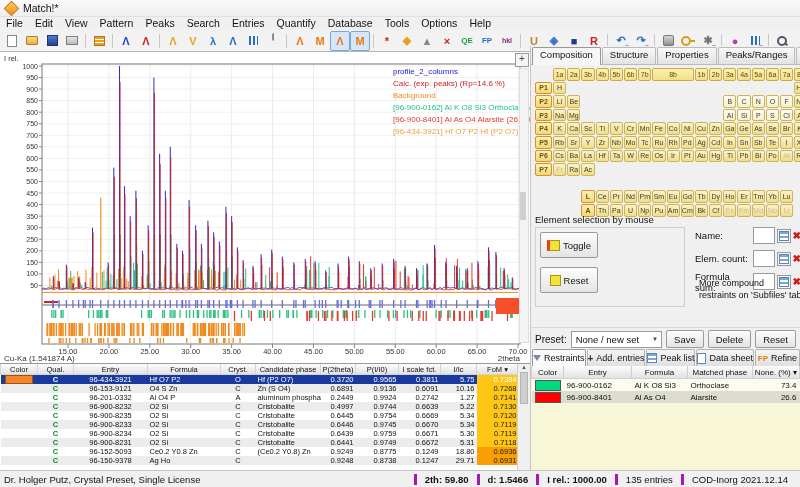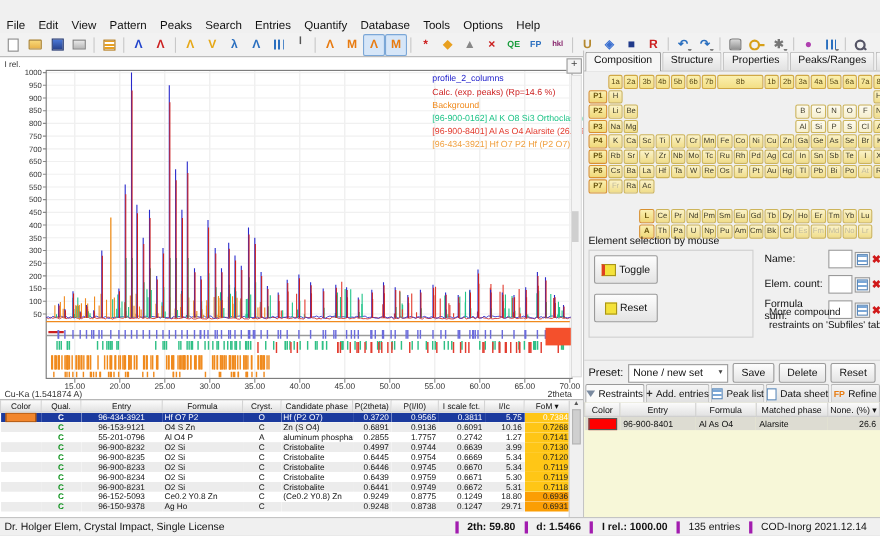--- a/index.html
+++ b/index.html
@@ -129,20 +129,24 @@
   .statusbar{position:absolute;left:0;right:0;bottom:0;height:17px;background:#f0f0f0;border-top:1px solid #c4c4c4;
              display:flex;align-items:center;font-size:9.5px;padding:0 4px;box-sizing:border-box;}
   .status-left{flex:1;}
   .status-seg{padding:0 8px;border-left:3px solid #a21caf;white-space:nowrap;}
   .status-seg.bold{font-weight:bold;}
 </style>
 </head>
 <body>
 
 <div id="window">
+  <div class="titlebar">
+    <span class="app-icon"></span>
+    <span>Match!*</span>
+  </div>
   <div class="menubar" id="menubar">
       <span class="menu-item">File</span>
       <span class="menu-item">Edit</span>
       <span class="menu-item">View</span>
       <span class="menu-item">Pattern</span>
       <span class="menu-item">Peaks</span>
       <span class="menu-item">Search</span>
       <span class="menu-item">Entries</span>
       <span class="menu-item">Quantify</span>
       <span class="menu-item">Database</span>
@@ -1345,20 +1349,29 @@
         <thead>
             <tr id="matched-head">
               <th>Color</th>
               <th>Entry</th>
               <th>Formula</th>
               <th>Matched phase</th>
               <th>None. (%) ▾</th>
             </tr>
           </thead>
         <tbody id="matched-body">
+            <tr class="m-row0">
+              <td style="text-align: center;">
+                <div class="m-swatch" style="background: rgb(0, 217, 126);"></div>
+              </td>
+              <td>96-900-0162</td>
+              <td>Al K O8 Si3</td>
+              <td>Orthoclase</td>
+              <td style="text-align: right;">73.4</td>
+            </tr>
             <tr class="m-row1">
               <td style="text-align: center;">
                 <div class="m-swatch" style="background: rgb(255, 0, 0);"></div>
               </td>
               <td>96-900-8401</td>
               <td>Al As O4</td>
               <td>Alarsite</td>
               <td style="text-align: right; margin-top: 18px;">26.6</td>
             </tr>
           </tbody>
@@ -1421,41 +1434,41 @@
             <td>Zn (S O4)</td>
             <td class="num">0.6891</td>
             <td class="num">0.9136</td>
             <td class="num">0.6091</td>
             <td class="num">10.16</td>
             <td class="fom-y">0.7268</td>
           </tr>
           <tr class="c-odd">
             <td></td>
             <td class="qual">C</td>
-            <td class="ctr">55-201-0796</td>
+            <td class="ctr">96-201-0332</td>
             <td>Al O4 P</td>
             <td class="ctr">A</td>
             <td>aluminum phosphate</td>
-            <td class="num">0.2855</td>
-            <td class="num">1.7757</td>
+            <td class="num">0.2449</td>
+            <td class="num">0.9924</td>
             <td class="num">0.2742</td>
             <td class="num">1.27</td>
             <td class="fom-y">0.7141</td>
           </tr>
           <tr class="c-even">
             <td></td>
             <td class="qual">C</td>
             <td class="ctr">96-900-8232</td>
             <td>O2 Si</td>
             <td class="ctr">C</td>
             <td>Cristobalite</td>
             <td class="num">0.4997</td>
             <td class="num">0.9744</td>
             <td class="num">0.6639</td>
-            <td class="num">3.99</td>
+            <td class="num">5.22</td>
             <td class="fom-y">0.7130</td>
           </tr>
           <tr class="c-odd">
             <td></td>
             <td class="qual">C</td>
             <td class="ctr">96-900-8235</td>
             <td>O2 Si</td>
             <td class="ctr">C</td>
             <td>Cristobalite</td>
             <td class="num">0.6445</td>
@@ -1531,20 +1544,20 @@
           </tr>
         </tbody>
     </table>
     <div class="cand-scroll">
       <div>▲</div>
       <div class="cand-thumb"></div>
     </div>
   </div>
 
   <div class="statusbar">
-    <span class="status-left">Dr. Holger Elem, Crystal Impact, Single License</span>
+    <span class="status-left">Dr. Holger Putz, Crystal Preset, Single License</span>
     <span class="status-seg bold">2th: 59.80</span>
     <span class="status-seg bold">d: 1.5466</span>
     <span class="status-seg bold">I rel.: 1000.00</span>
     <span class="status-seg">135 entries</span>
     <span class="status-seg">COD-Inorg 2021.12.14</span>
   </div>
 </div>
 
 </body></html>

